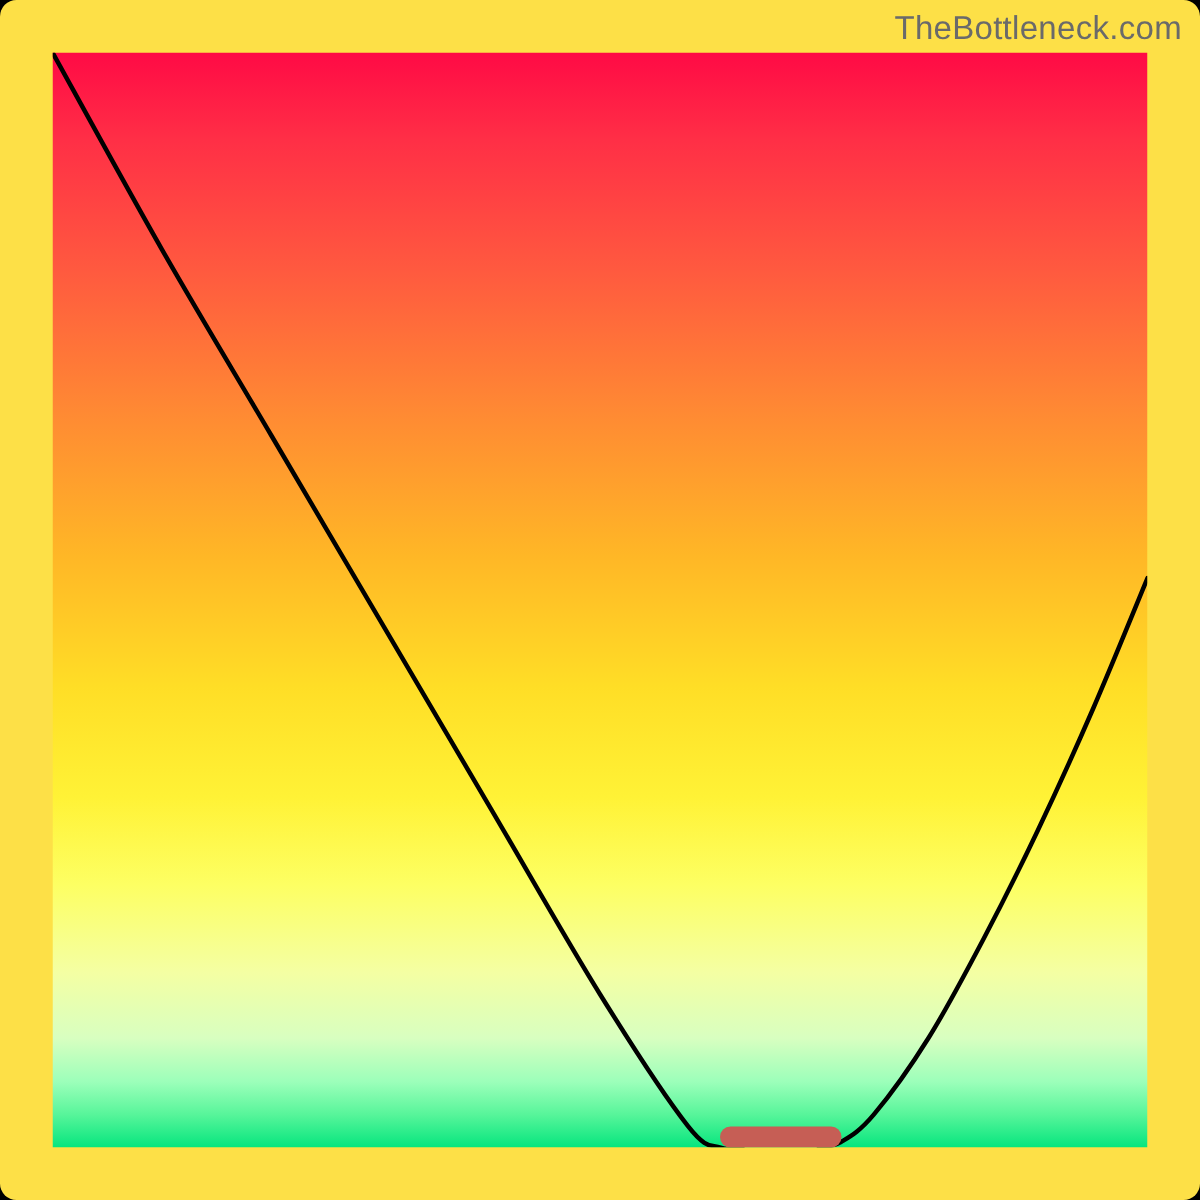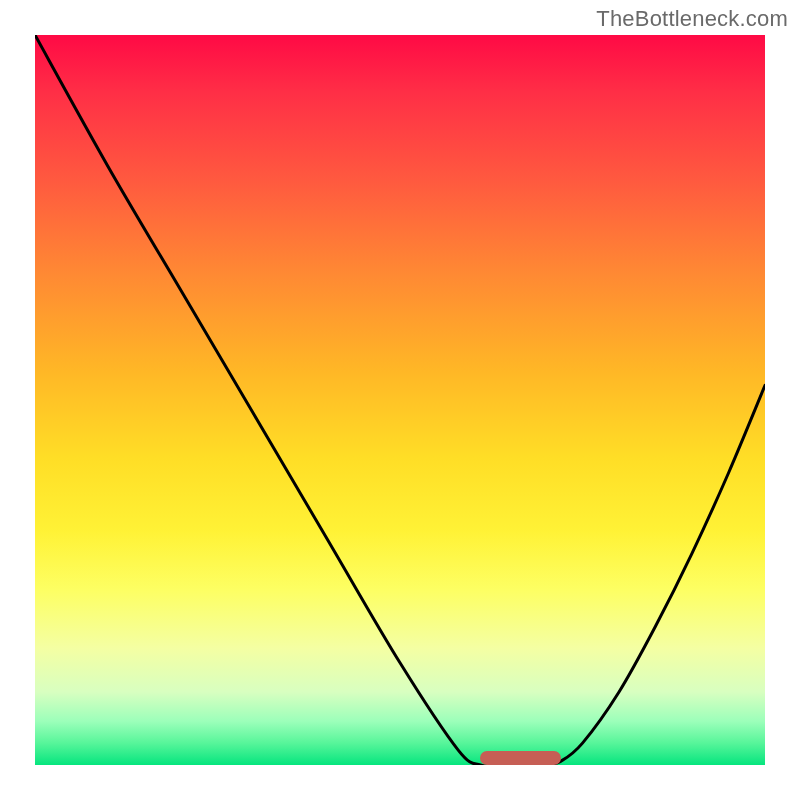--- a/index.html
+++ b/index.html
@@ -10,21 +10,22 @@
     background: #000;
     overflow: hidden;
     font-family: Arial, sans-serif;
   }
   .frame {
     position: absolute;
     left: 0;
     top: 0;
     width: 800px;
     height: 800px;
-    background: #ffffff;
+    background: #fde047;
+    border-radius: 11px;
   }
   .watermark {
     position: absolute;
     top: 6px;
     right: 12px;
     color: #6a6a6a;
     font-size: 22px;
     font-weight: 400;
     letter-spacing: 0.2px;
     user-select: none;

